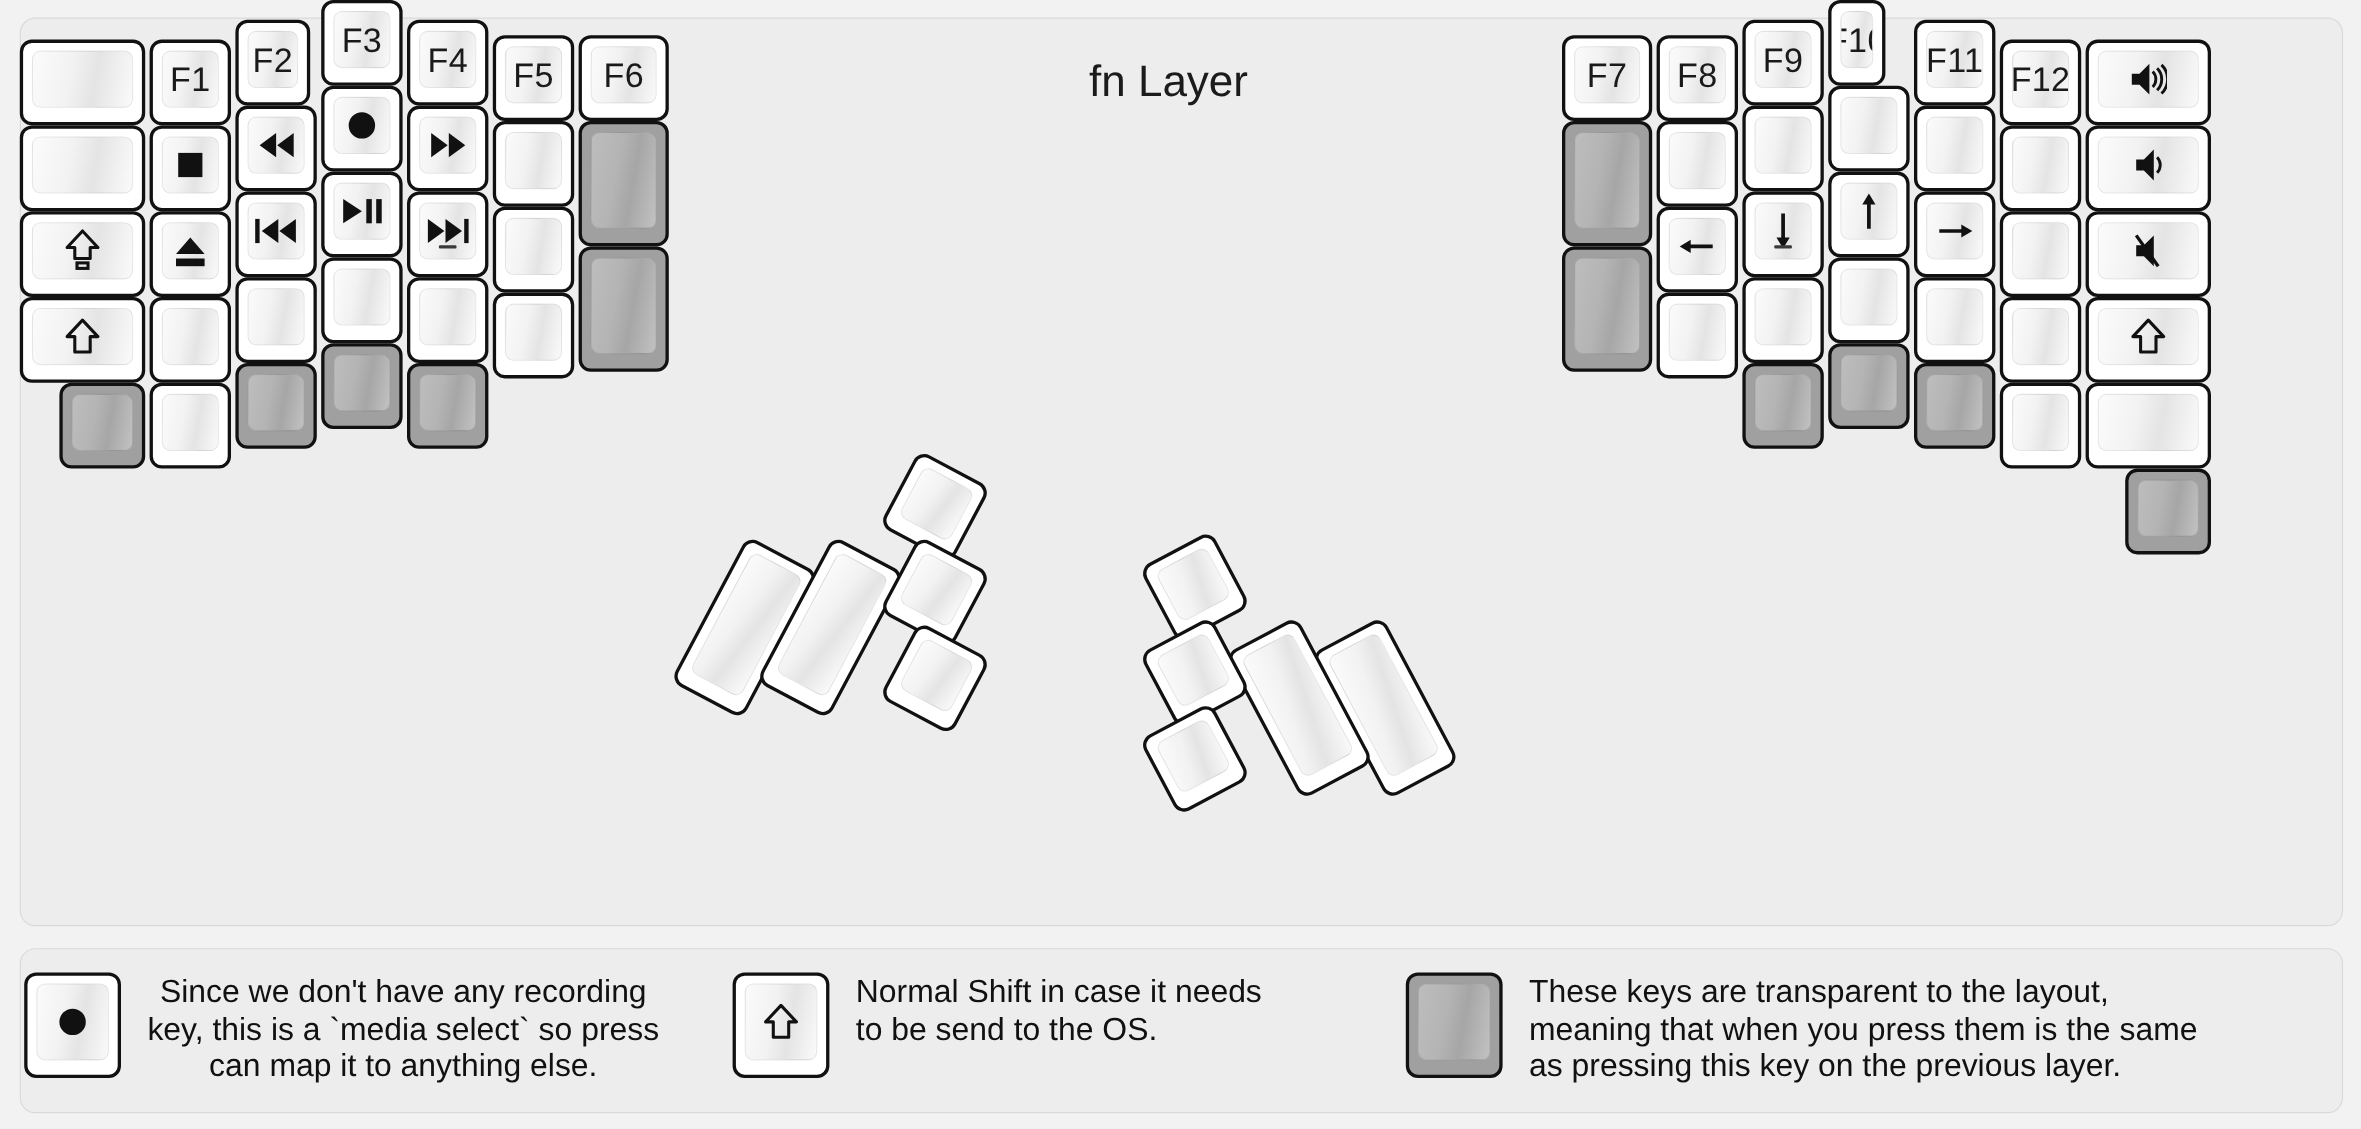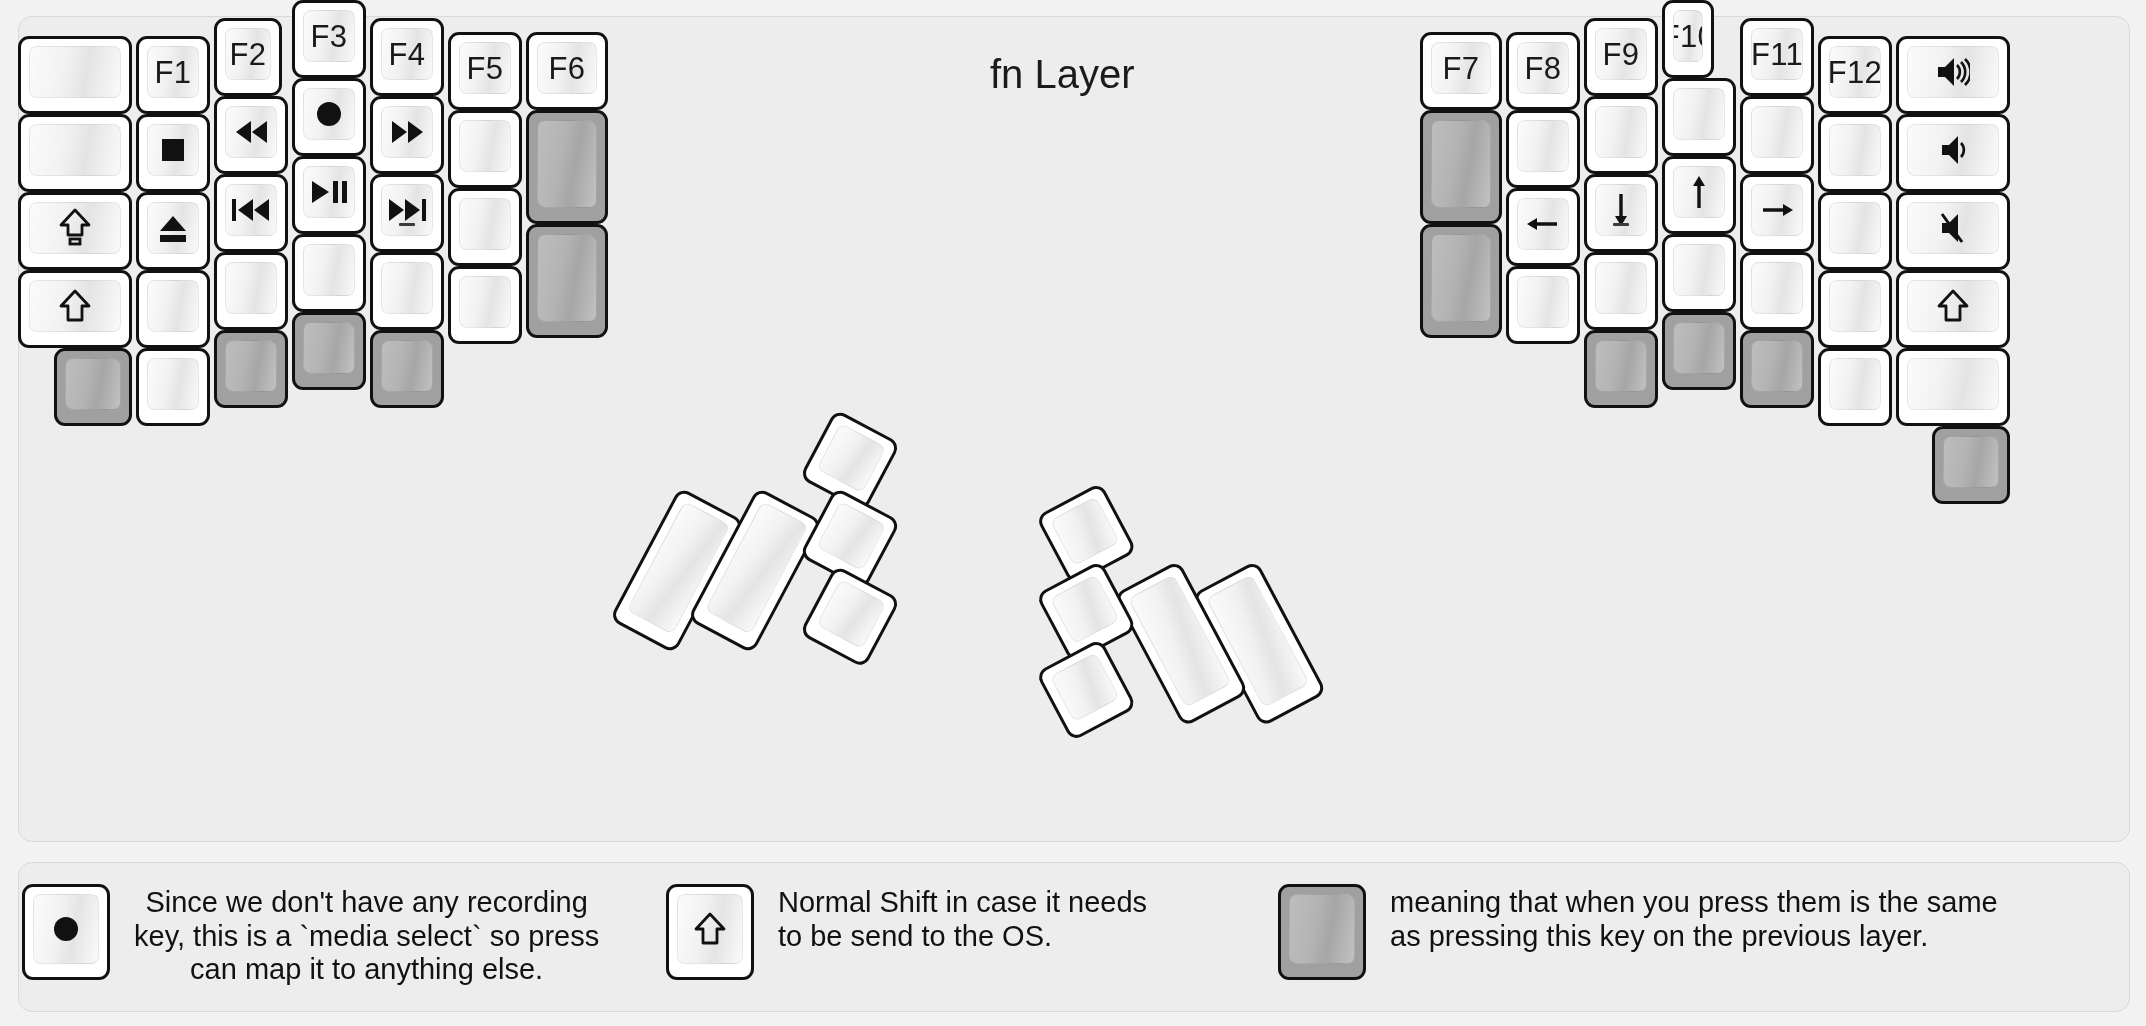--- a/index.html
+++ b/index.html
@@ -613,18 +613,19 @@
           <div>to be send to the OS.</div>
         </div>
       </div>
       <div class="legend-item" style="left: 1278px;">
         <div class="legend-key trans">
           <div class="top">
             <span class="legend glyph"></span>
           </div>
         </div>
         <div class="legend-text">
+          <div>These keys are transparent to the layout,</div>
           <div>meaning that when you press them is the same</div>
           <div>as pressing this key on the previous layer.</div>
         </div>
       </div>
     </div>
 </div>
 
 </body></html>

